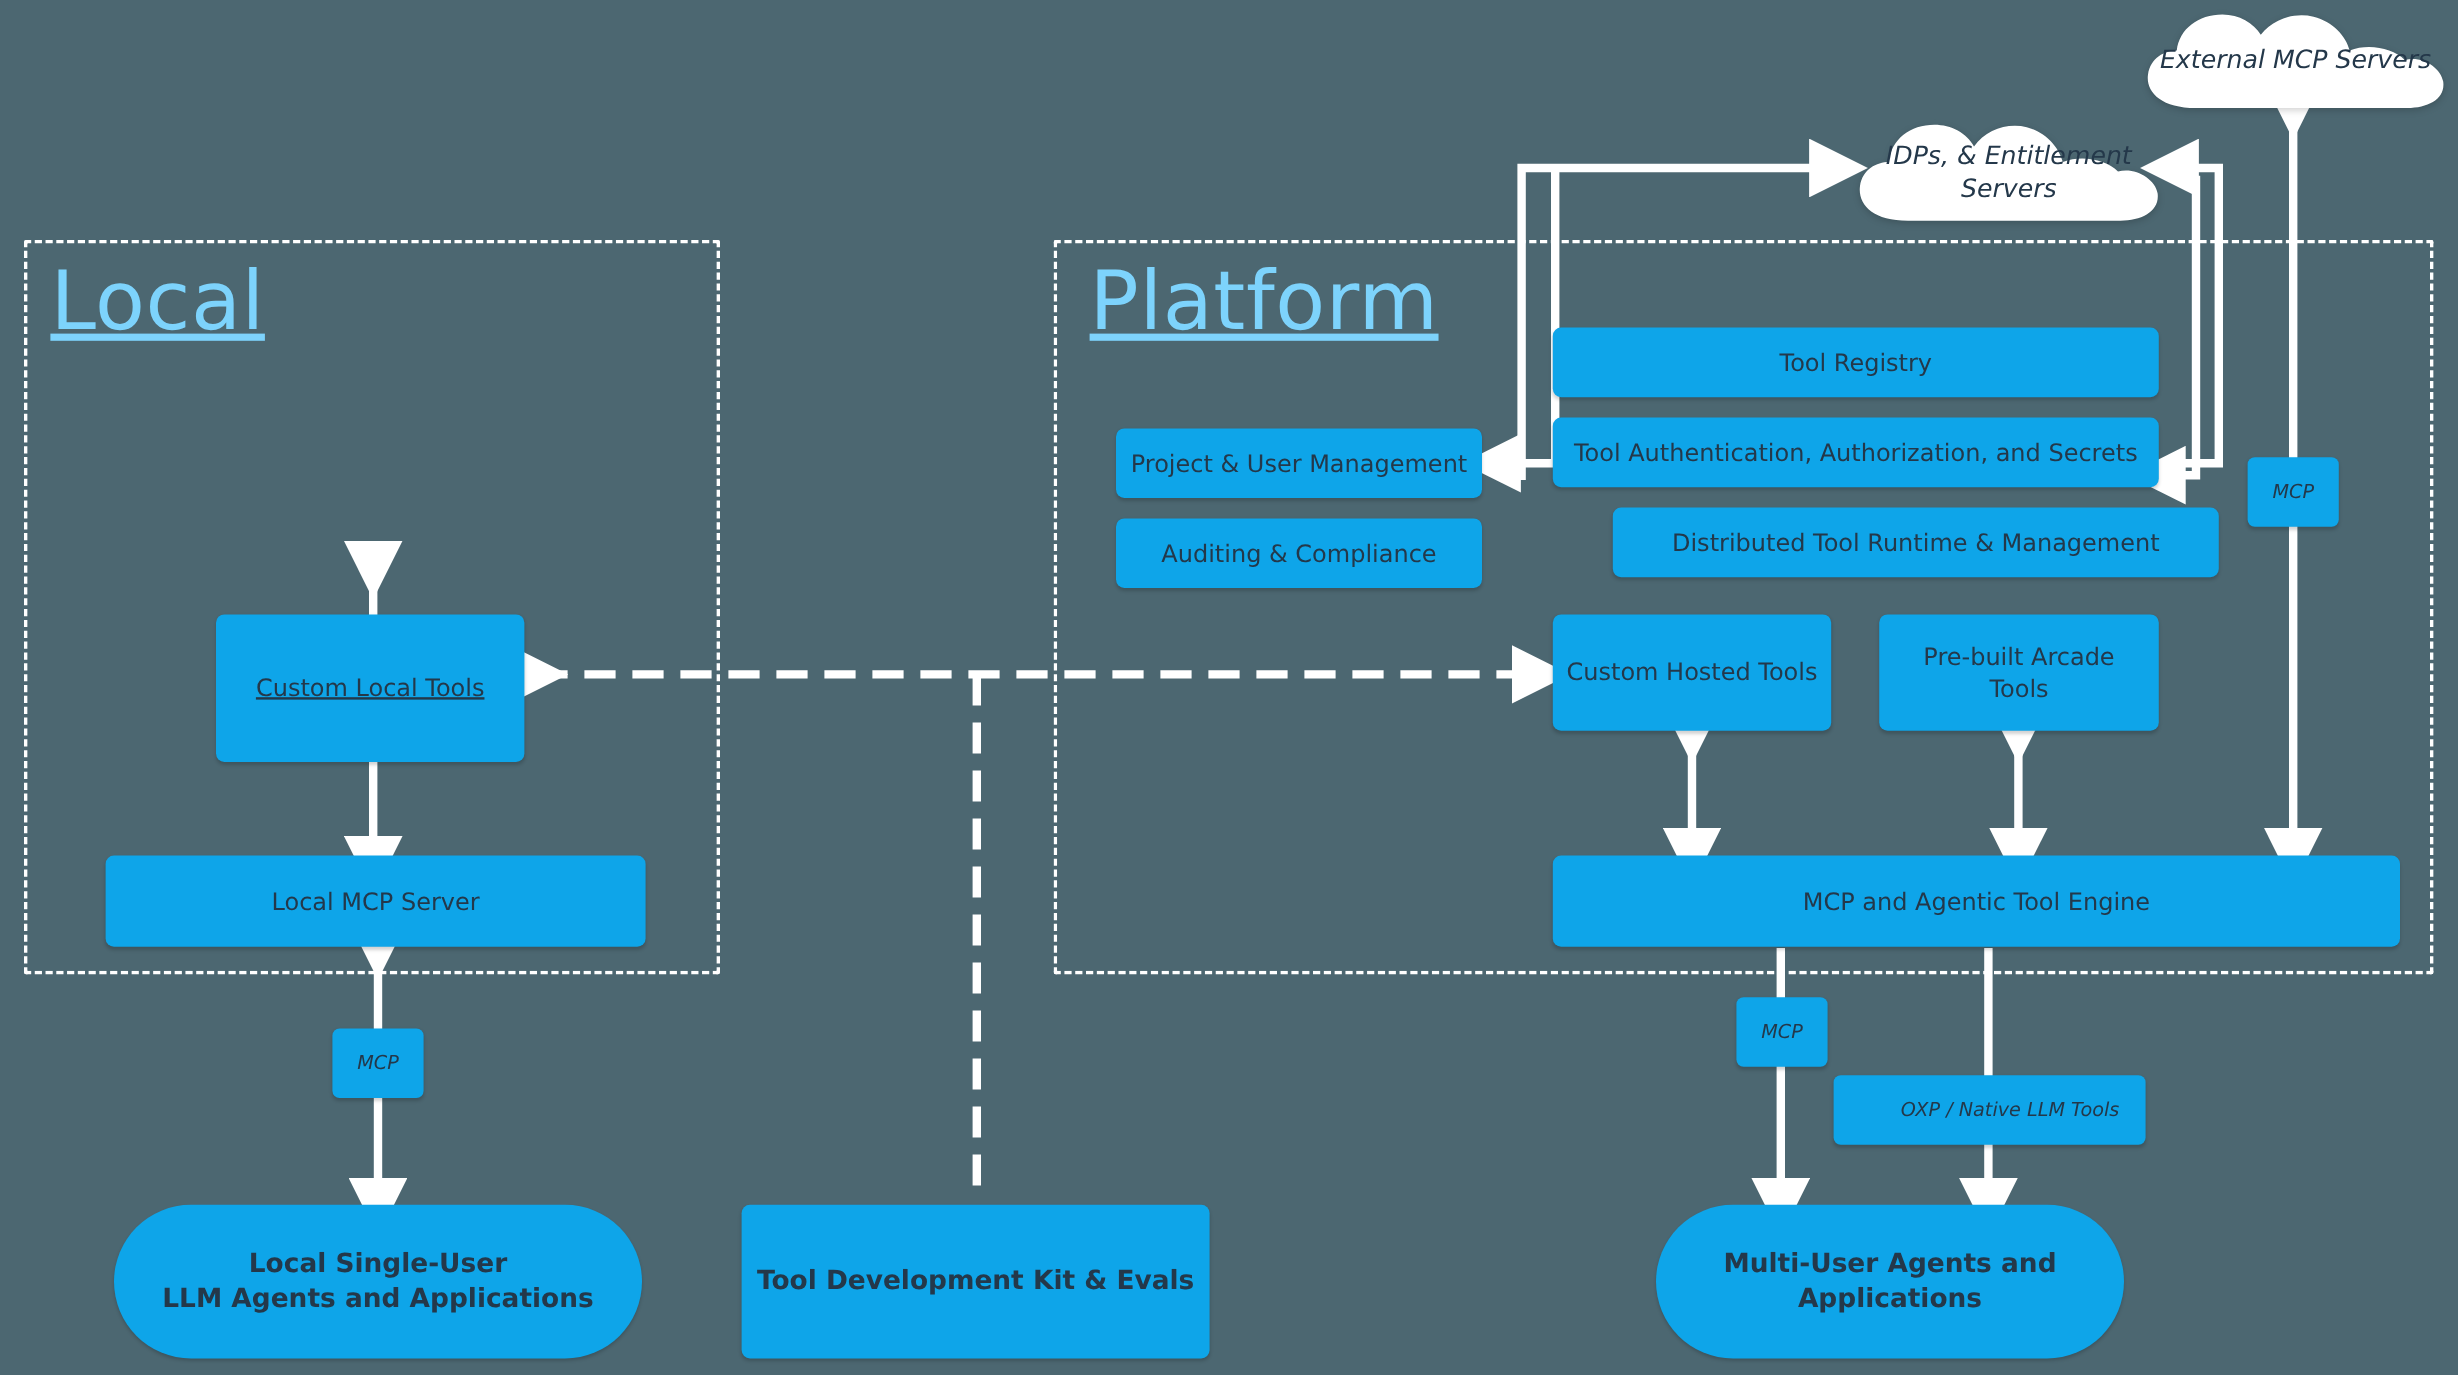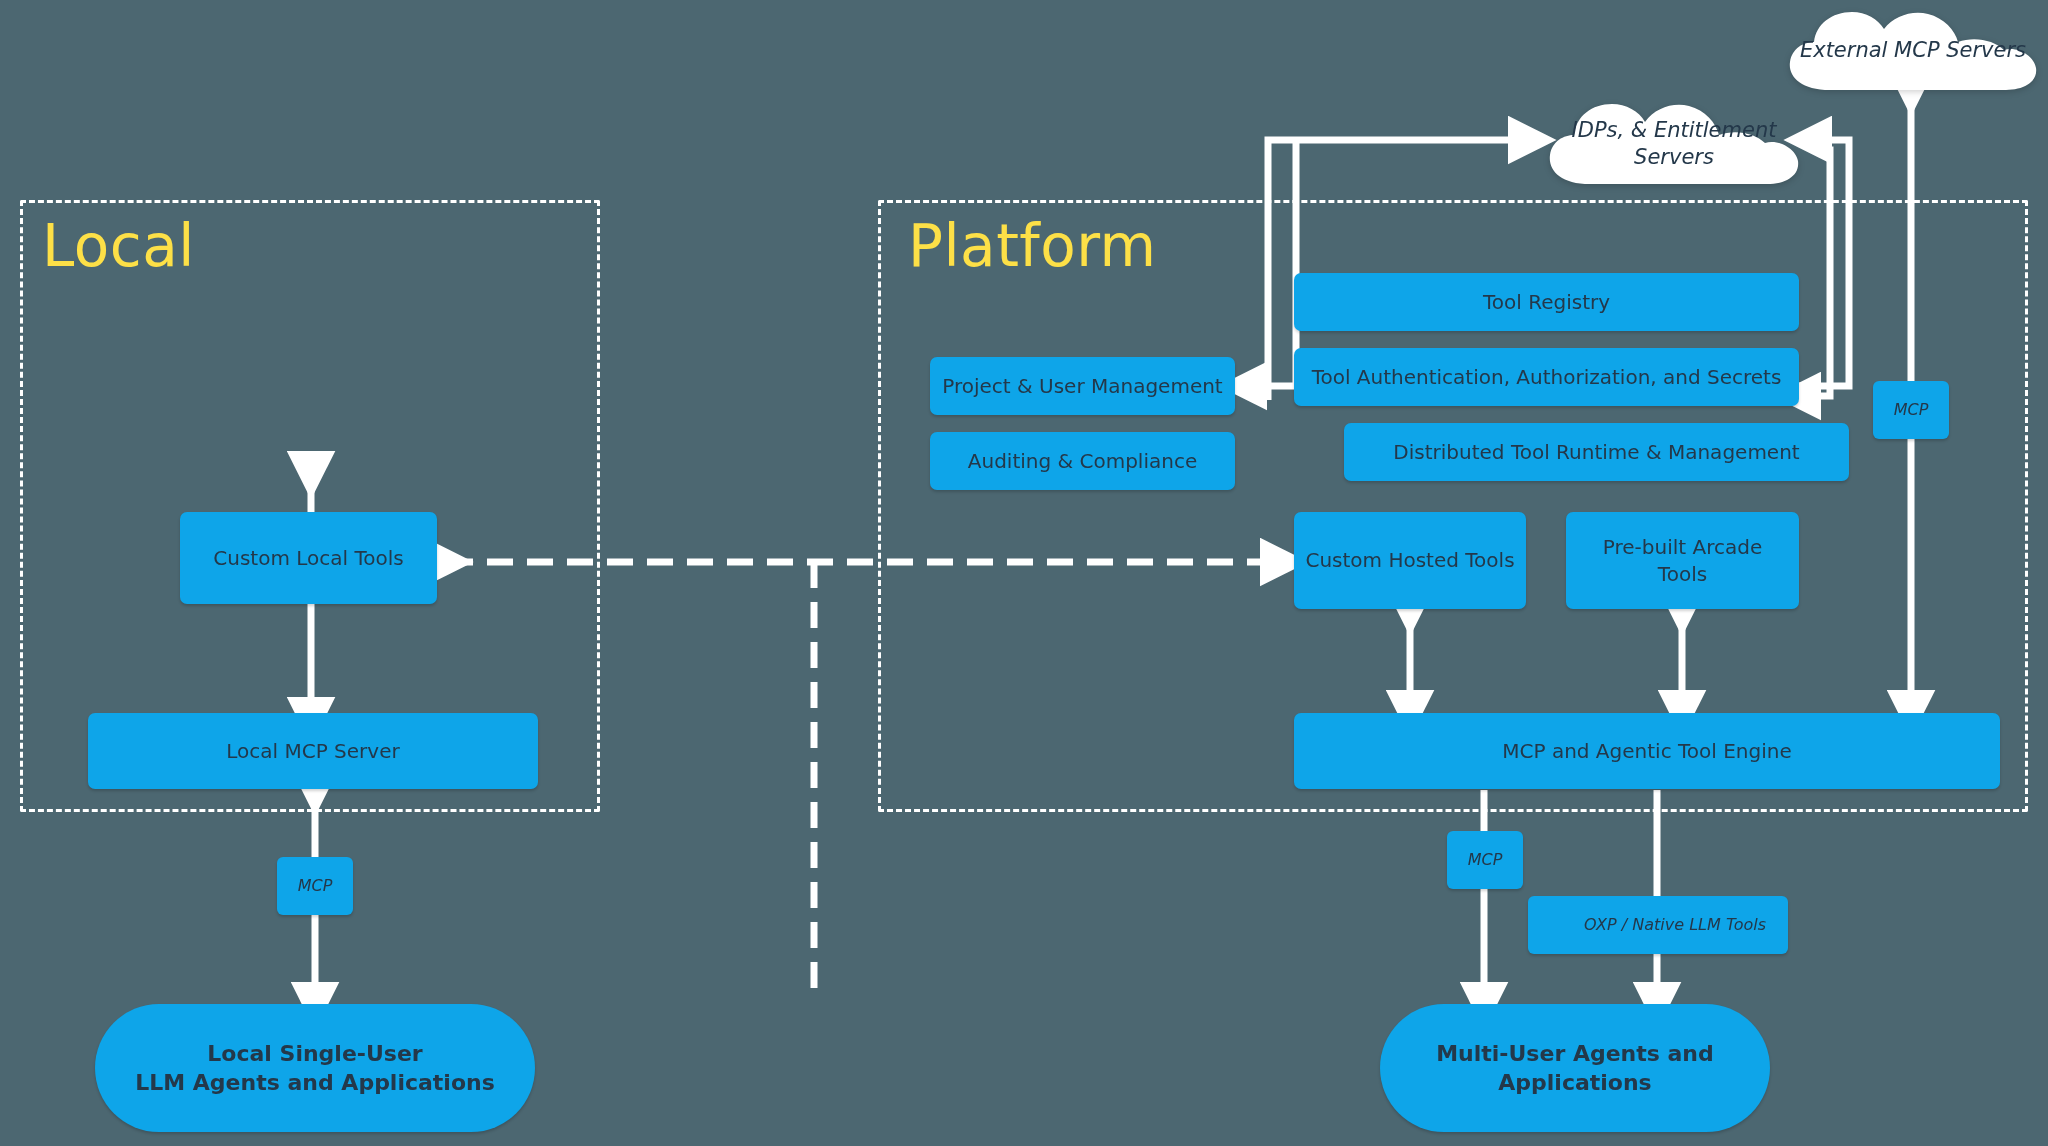--- a/index.html
+++ b/index.html
@@ -18,25 +18,26 @@
   }
 
   
   .zone {
     position: absolute;
     border: 3px dashed #ffffff;
     border-radius: 2px;
   }
   .zone-title {
     position: absolute;
-    color: #fde047;
-    font-size: 58px;
+    color: #7dd3fc;
+    font-size: 68px;
     font-weight: 400;
     letter-spacing: 0.5px;
     white-space: nowrap;
+    text-decoration: underline;
   }
 
   
   .node {
     position: absolute;
     background: #0ea5e9;
     color: #24384a;
     border-radius: 7px;
     display: flex;
     align-items: center;
@@ -148,35 +149,36 @@
 
   <div class="node" style="left:1294px; top:273px; width:505px; height:58px;">Tool Registry</div>
   <div class="node" style="left:1294px; top:348px; width:505px; height:58px;">Tool Authentication, Authorization, and Secrets</div>
   <div class="node" style="left:1344px; top:423px; width:505px; height:58px;">Distributed Tool Runtime &amp; Management</div>
 
   <div class="node" style="left:1294px; top:512px; width:232px; height:97px;">Custom Hosted Tools</div>
   <div class="node" style="left:1566px; top:512px; width:233px; height:97px;">Pre-built Arcade Tools</div>
 
   <div class="node" style="left:1294px; top:713px; width:706px; height:76px;">MCP and Agentic Tool Engine</div>
 
-  <div class="node" style="left:180px; top:512px; width:257px; height:92px;">Custom Local Tools</div>
+  <div class="node" style="left:180px; top:512px; width:257px; height:123px;text-decoration:underline;">Custom Local Tools</div>
   <div class="node" style="left:88px; top:713px; width:450px; height:76px;">Local MCP Server</div>
 
   <div class="node tag" style="left:277px; top:857px; width:76px; height:58px;">MCP</div>
 
   <div class="node tag" style="left:1447px; top:831px; width:76px; height:58px;">MCP</div>
 
   <div class="node tag" style="left:1873px; top:381px; width:76px; height:58px;">MCP</div>
 
   <div class="node tag" style="left:1528px; top:896px; width:260px; height:58px;padding-left:44px;">OXP / Native LLM Tools</div>
 
   <div class="node bold pill" style="left:95px; top:1004px; width:440px; height:128px; flex-direction:column;">
     <span>Local Single-User</span>
     <span>LLM Agents and Applications</span>
   </div>
 
+  <div class="node bold" style="left:618px; top:1004px; width:390px; height:128px;">Tool Development Kit &amp; Evals</div>
 
   <div class="node bold pill" style="left:1380px; top:1004px; width:390px; height:128px; flex-direction:column;">
     <span>Multi-User Agents and</span>
     <span>Applications</span>
   </div>
 
 </div>
 
 </body></html>

